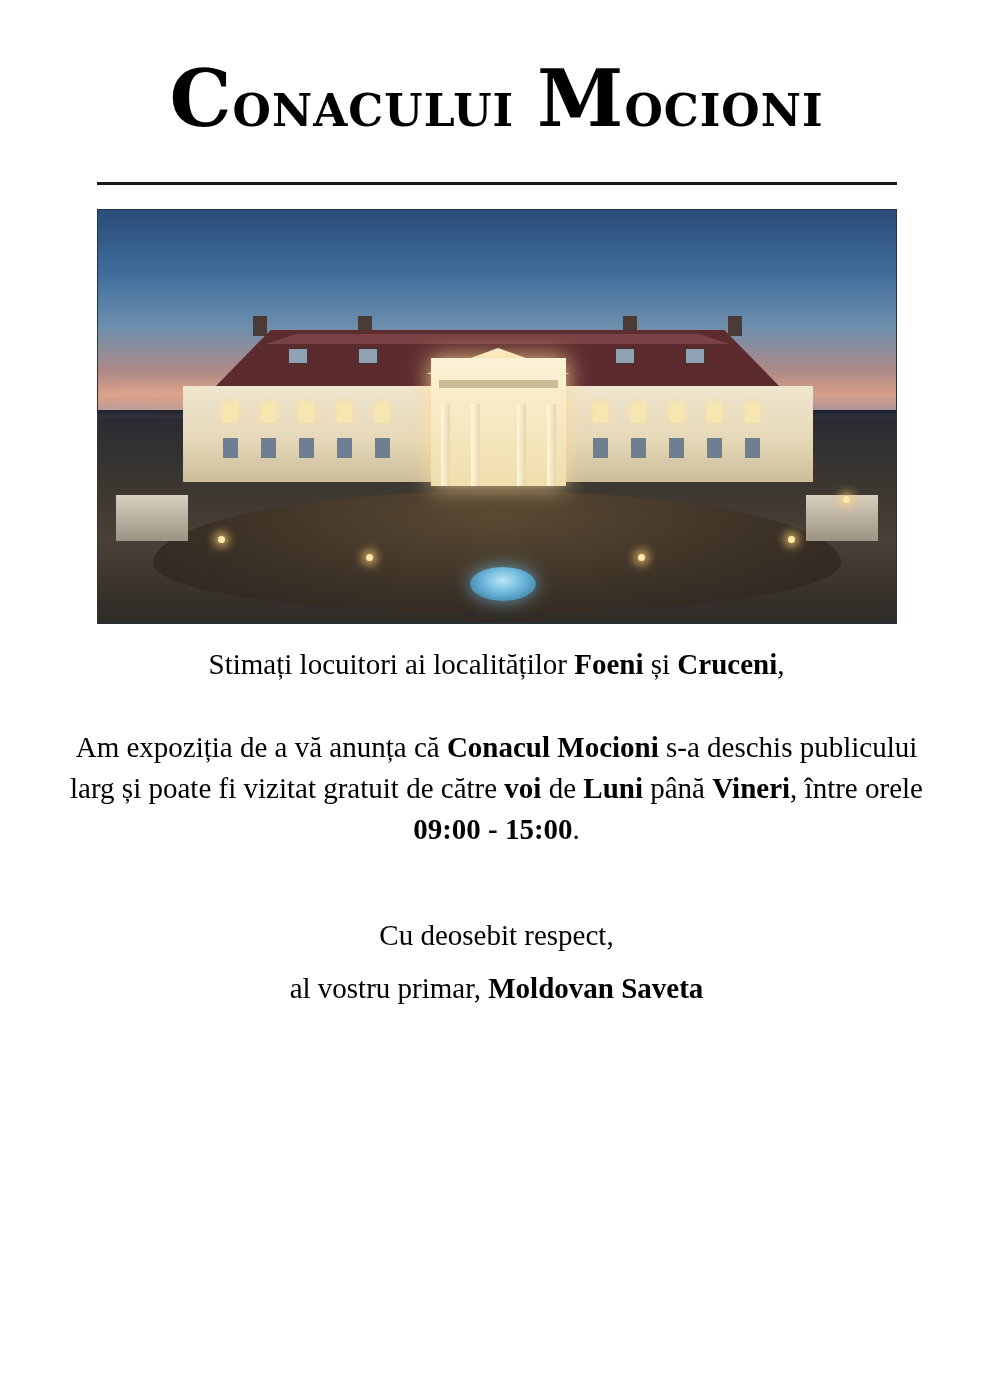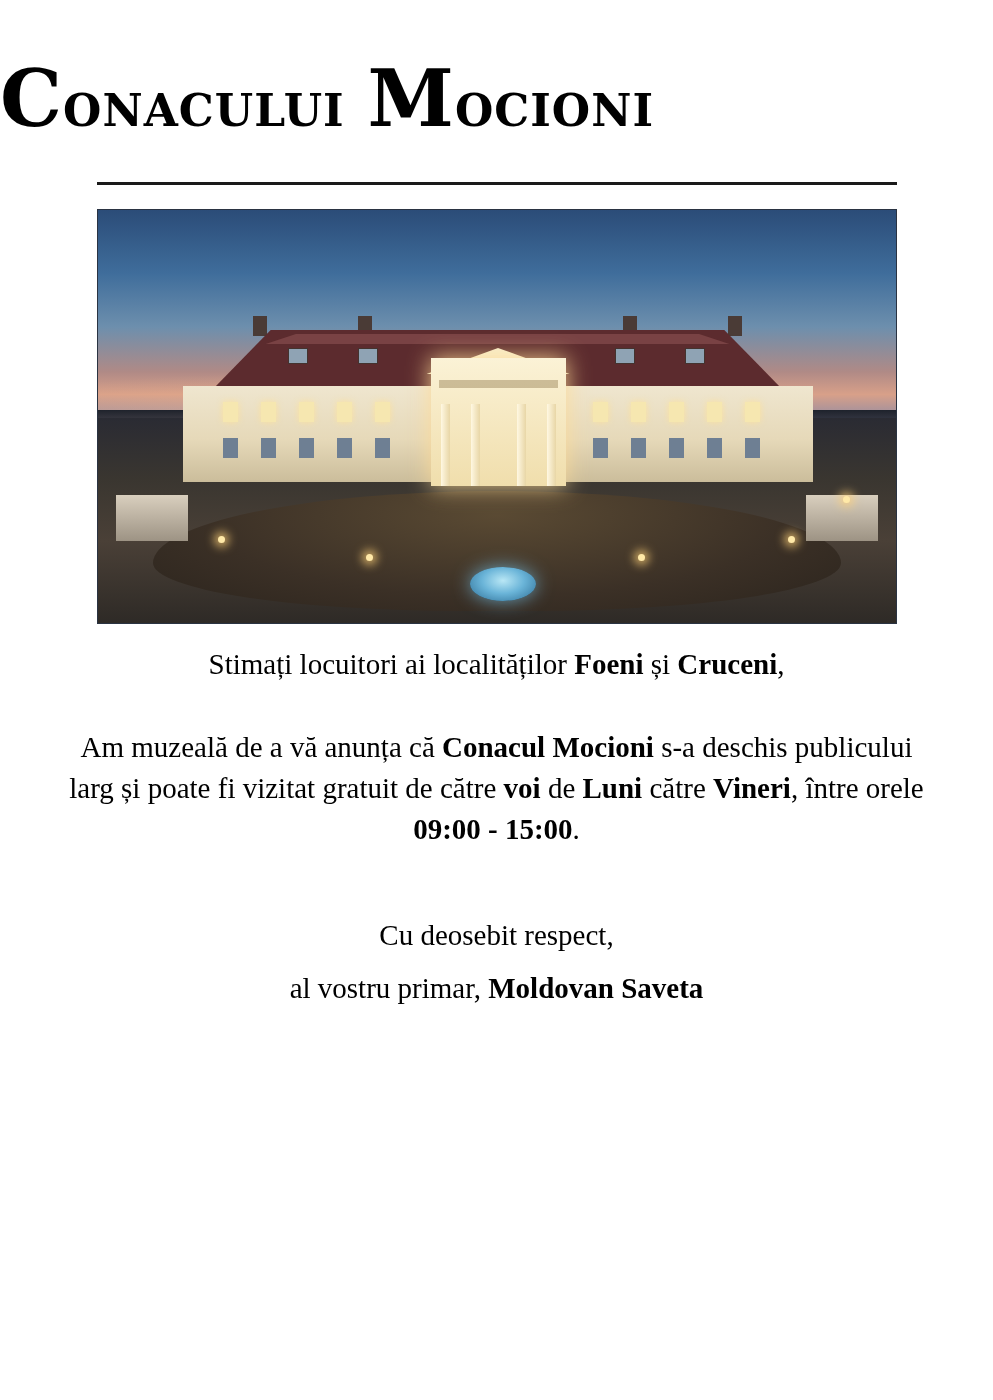--- a/index.html
+++ b/index.html
@@ -15,21 +15,21 @@
     overflow: hidden;
   }
   .page {
     position: relative;
     width: 993px;
     height: 1400px;
     box-sizing: border-box;
     padding: 0;
   }
   .title {
-    text-align: left;
+    text-align: center;
     font-family: "DejaVu Serif", serif;
     font-weight: bold;
     font-size: 63px;
     letter-spacing: 1px;
     margin: 58px 0 0 0;
     line-height: 1.05;
     font-variant: small-caps;
     text-transform: lowercase;
   }
   .title .cap {
@@ -300,21 +300,21 @@
     </div>
   </div>
 
   <div class="body-text">
 
     <p class="para p1">
       <span>Stimați locuitori ai localităților </span><b>Foeni</b><span> și </span><b>Cruceni</b><span>,</span>
     </p>
 
     <p class="para p2">
-      <span>Am muzeală de a vă anunța că </span><b>Conacul Mocioni</b><span> s-a deschis publicului larg și poate fi vizitat gratuit de către </span><b>voi</b><span> de </span><b>Luni</b><span> către </span><b>Vineri</b><span>, între orele </span><b>09:00 - 15:00</b><span>.</span>
+      <span>Am expoziția de a vă anunța că </span><b>Conacul Mocioni</b><span> s-a deschis publicului larg și poate fi vizitat gratuit de către </span><b>voi</b><span> de </span><b>Luni</b><span> până </span><b>Vineri</b><span>, între orele </span><b>09:00 - 15:00</b><span>.</span>
     </p>
 
 
 
     <p class="para p5">Cu deosebit respect,</p>
 
     <p class="para p6">
       <span>al vostru primar, </span><b>Moldovan Saveta</b>
     </p>
 

